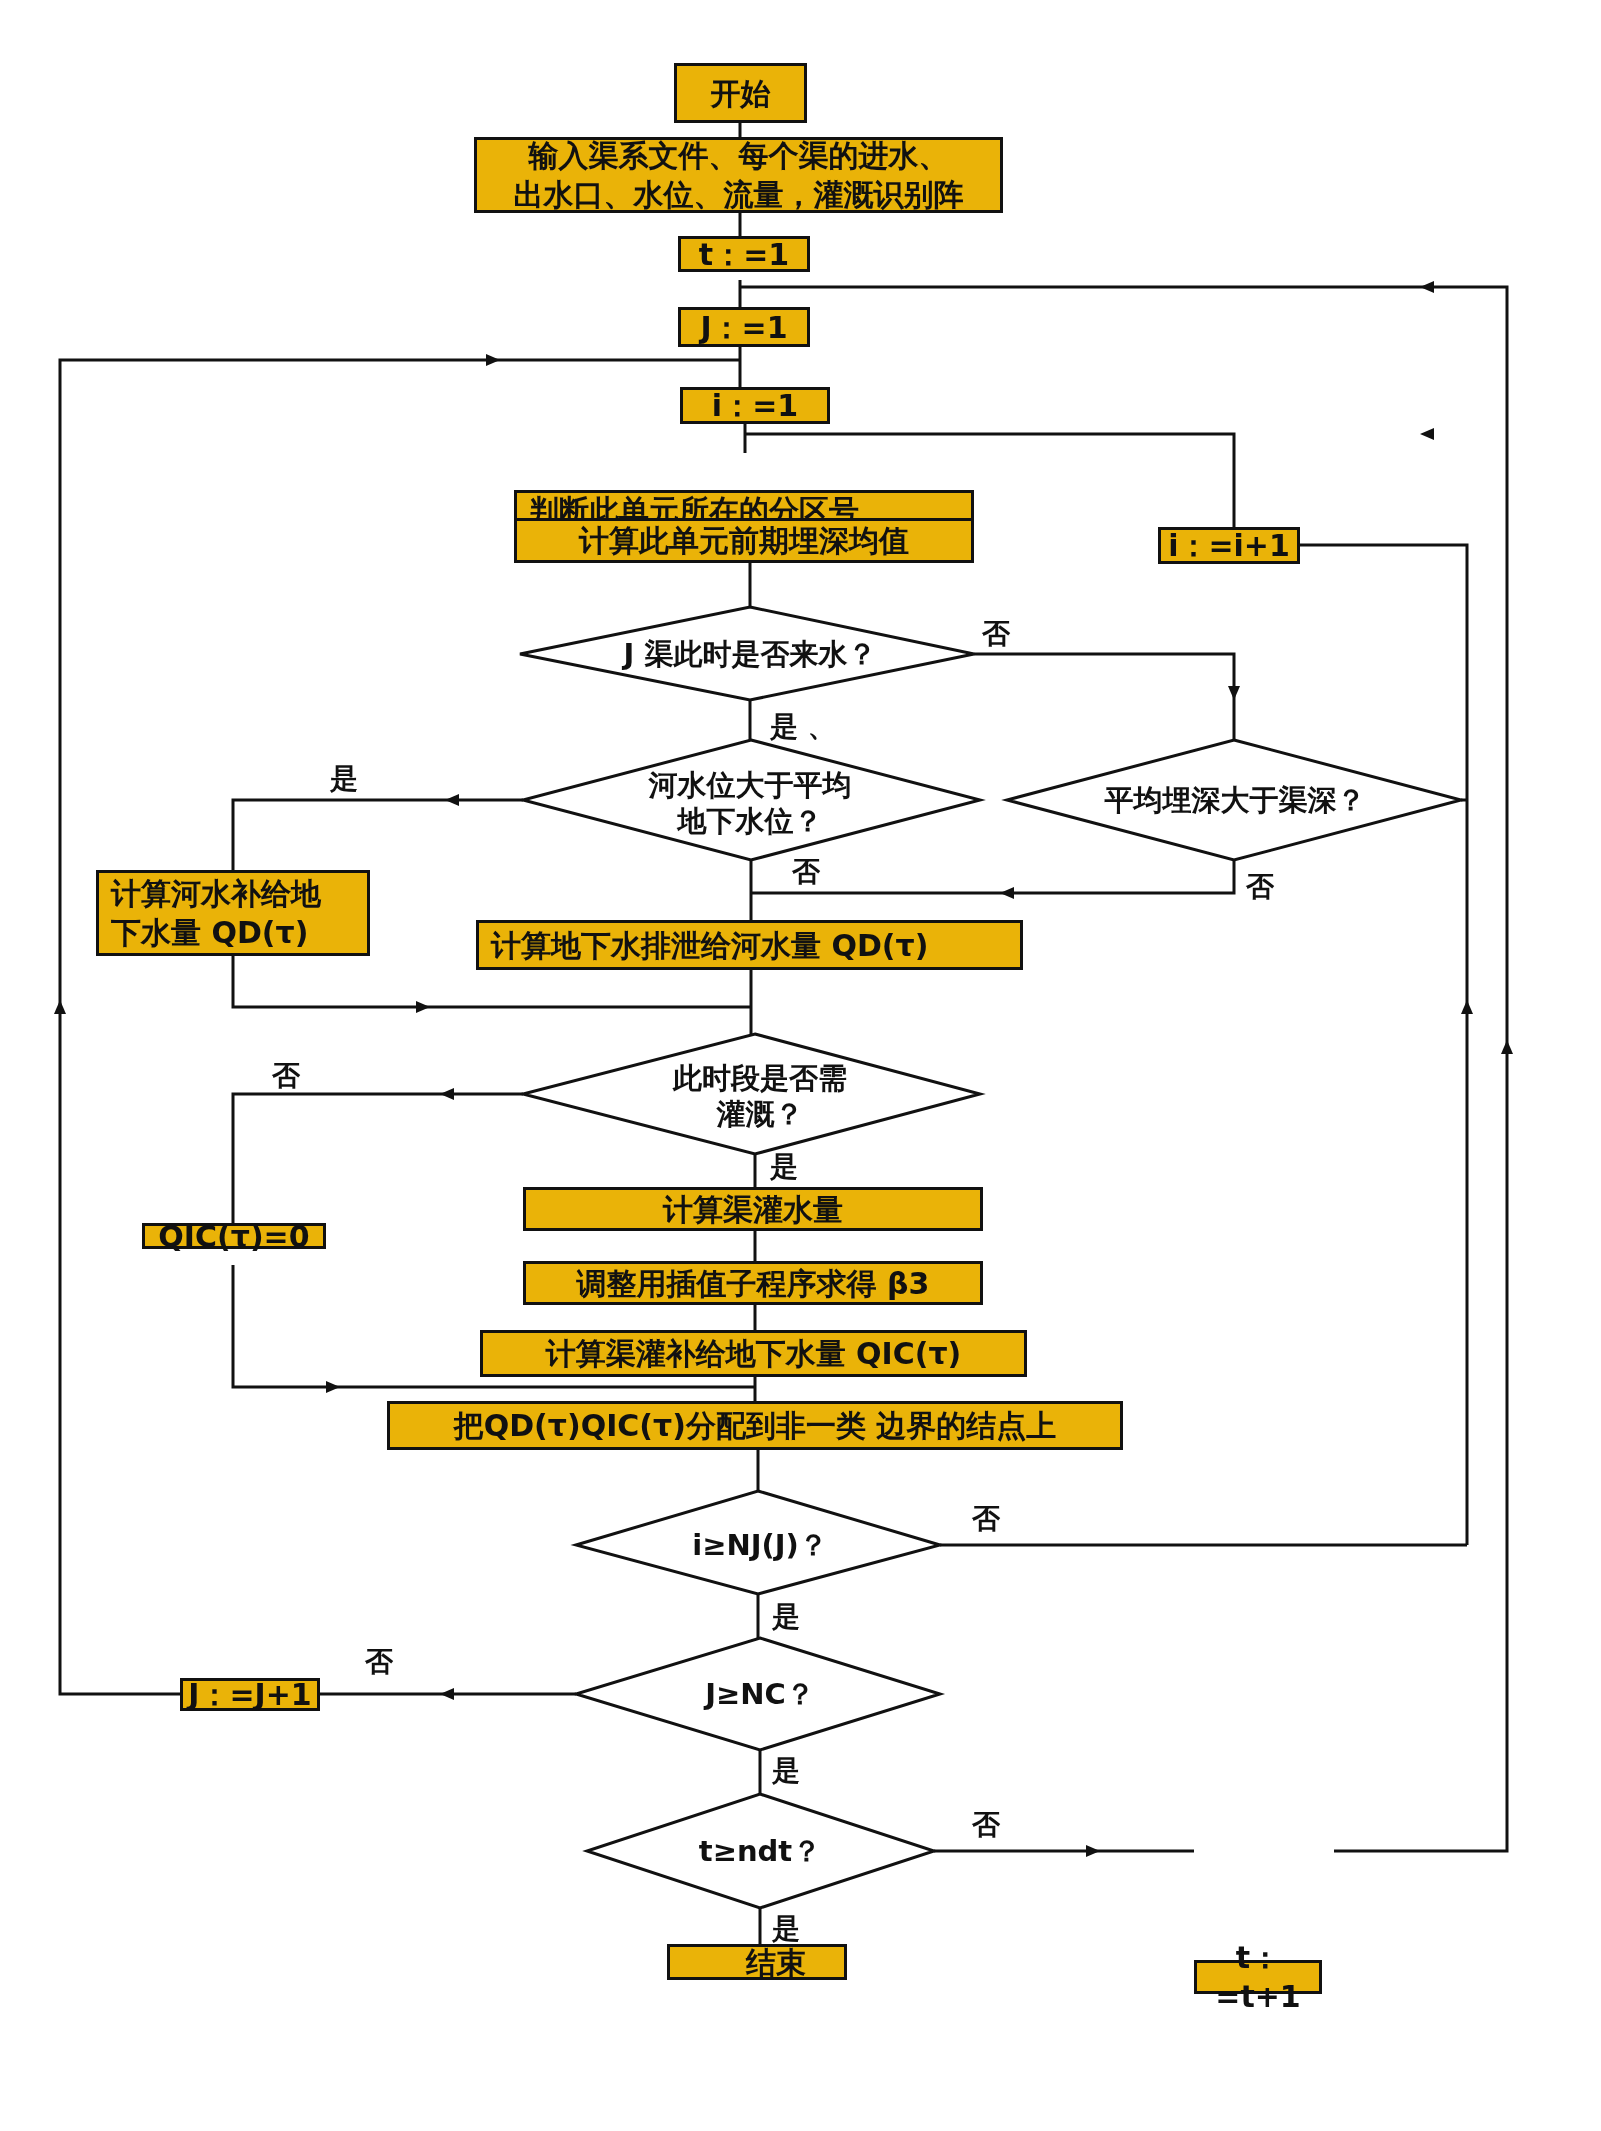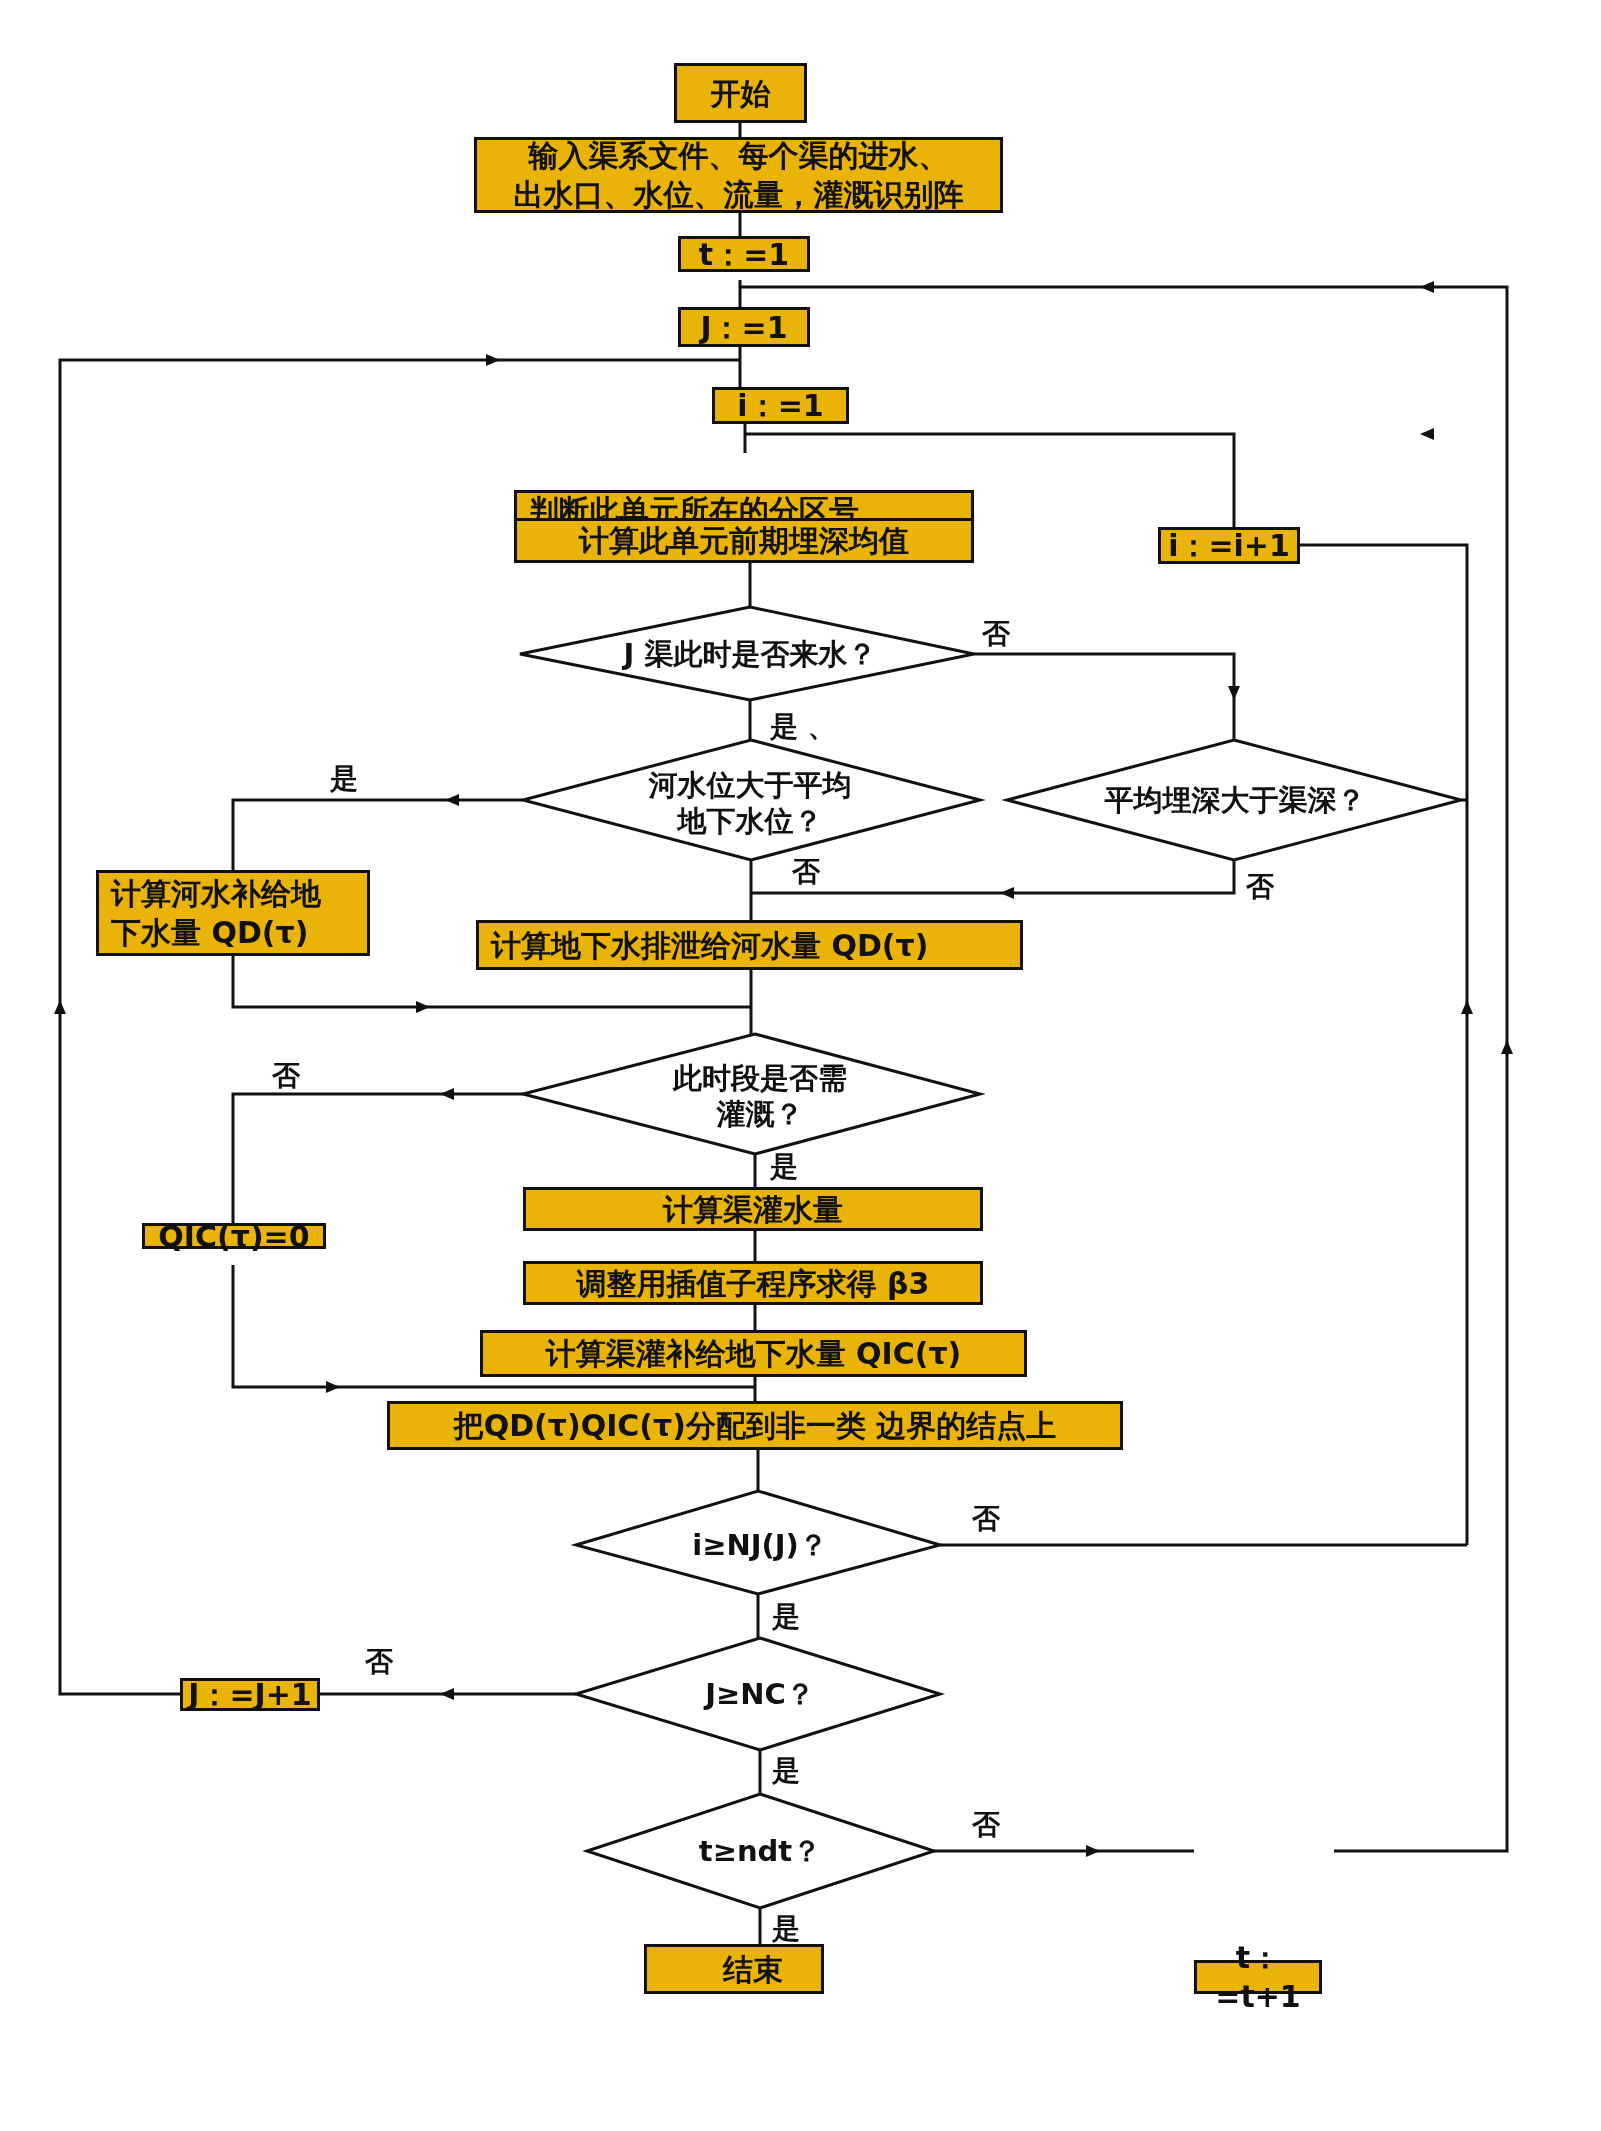--- a/index.html
+++ b/index.html
@@ -93,21 +93,21 @@
     <path d="M440,1694 l14,-6 v12 z"></path>
     <path d="M1100,1851 l-14,-6 v12 z"></path>
   </g>
 </svg>
 
 <div class="box" style="left:674px;top:63px;width:133px;height:60px;">开始</div>
 <div class="box" style="left:474px;top:137px;width:529px;height:76px;">输入渠系文件、每个渠的进水、
 出水口、水位、流量，灌溉识别阵</div>
 <div class="box" style="left:678px;top:236px;width:132px;height:36px;">t：=1</div>
 <div class="box" style="left:678px;top:307px;width:132px;height:40px;">J：=1</div>
-<div class="box" style="left:680px;top:387px;width:137px;height:37px;margin-left:32px;">i：=1</div>
+<div class="box" style="left:680px;top:387px;width:150px;height:37px;">i：=1</div>
 <div class="box left-text" style="left:514px;top:453px;width:460px;height:41px;margin-top:37px;">判断此单元所在的分区号</div>
 <div class="box" style="left:1158px;top:527px;width:142px;height:37px;">i：=i+1</div>
 <div class="box" style="left:514px;top:518px;width:460px;height:45px;">计算此单元前期埋深均值</div>
 
 <div class="dtext" style="left:560px;top:630px;width:380px;height:48px;">J 渠此时是否来水？</div>
 <div class="dtext" style="left:1040px;top:778px;width:390px;height:44px;">平均埋深大于渠深？</div>
 <div class="dtext" style="left:580px;top:765px;width:340px;height:76px;">河水位大于平均
 地下水位？</div>
 
 <div class="box left-text" style="left:96px;top:870px;width:274px;height:86px;">计算河水补给地
@@ -120,21 +120,21 @@
 <div class="box" style="left:523px;top:1187px;width:460px;height:44px;">计算渠灌水量</div>
 <div class="box" style="left:523px;top:1261px;width:460px;height:44px;">调整用插值子程序求得 β3</div>
 <div class="box" style="left:480px;top:1330px;width:547px;height:47px;">计算渠灌补给地下水量 QIC(τ)</div>
 <div class="box" style="left:387px;top:1401px;width:736px;height:49px;">把QD(τ)QIC(τ)分配到非一类 边界的结点上</div>
 
 <div class="dtext" style="left:640px;top:1522px;width:240px;height:46px;">i≥NJ(J)？</div>
 <div class="dtext" style="left:640px;top:1671px;width:240px;height:46px;">J≥NC？</div>
 <div class="box" style="left:180px;top:1678px;width:140px;height:33px;">J：=J+1</div>
 <div class="dtext" style="left:650px;top:1828px;width:220px;height:46px;">t≥ndt？</div>
 <div class="box" style="left:1194px;top:1940px;width:128px;height:34px;margin-top:20px;">t：=t+1</div>
-<div class="box" style="left:644px;top:1944px;width:180px;height:50px;padding-left:38px;">结束</div>
+<div class="box" style="left:667px;top:1944px;width:180px;height:36px;padding-left:38px;">结束</div>
 
 <span class="lbl" style="left:982px;top:615px;">否</span>
 <span class="lbl" style="left:770px;top:708px;">是 、</span>
 <span class="lbl" style="left:330px;top:760px;">是</span>
 <span class="lbl" style="left:792px;top:853px;">否</span>
 <span class="lbl" style="left:1246px;top:868px;">否</span>
 <span class="lbl" style="left:272px;top:1057px;">否</span>
 <span class="lbl" style="left:770px;top:1148px;">是</span>
 <span class="lbl" style="left:972px;top:1500px;">否</span>
 <span class="lbl" style="left:772px;top:1598px;">是</span>

